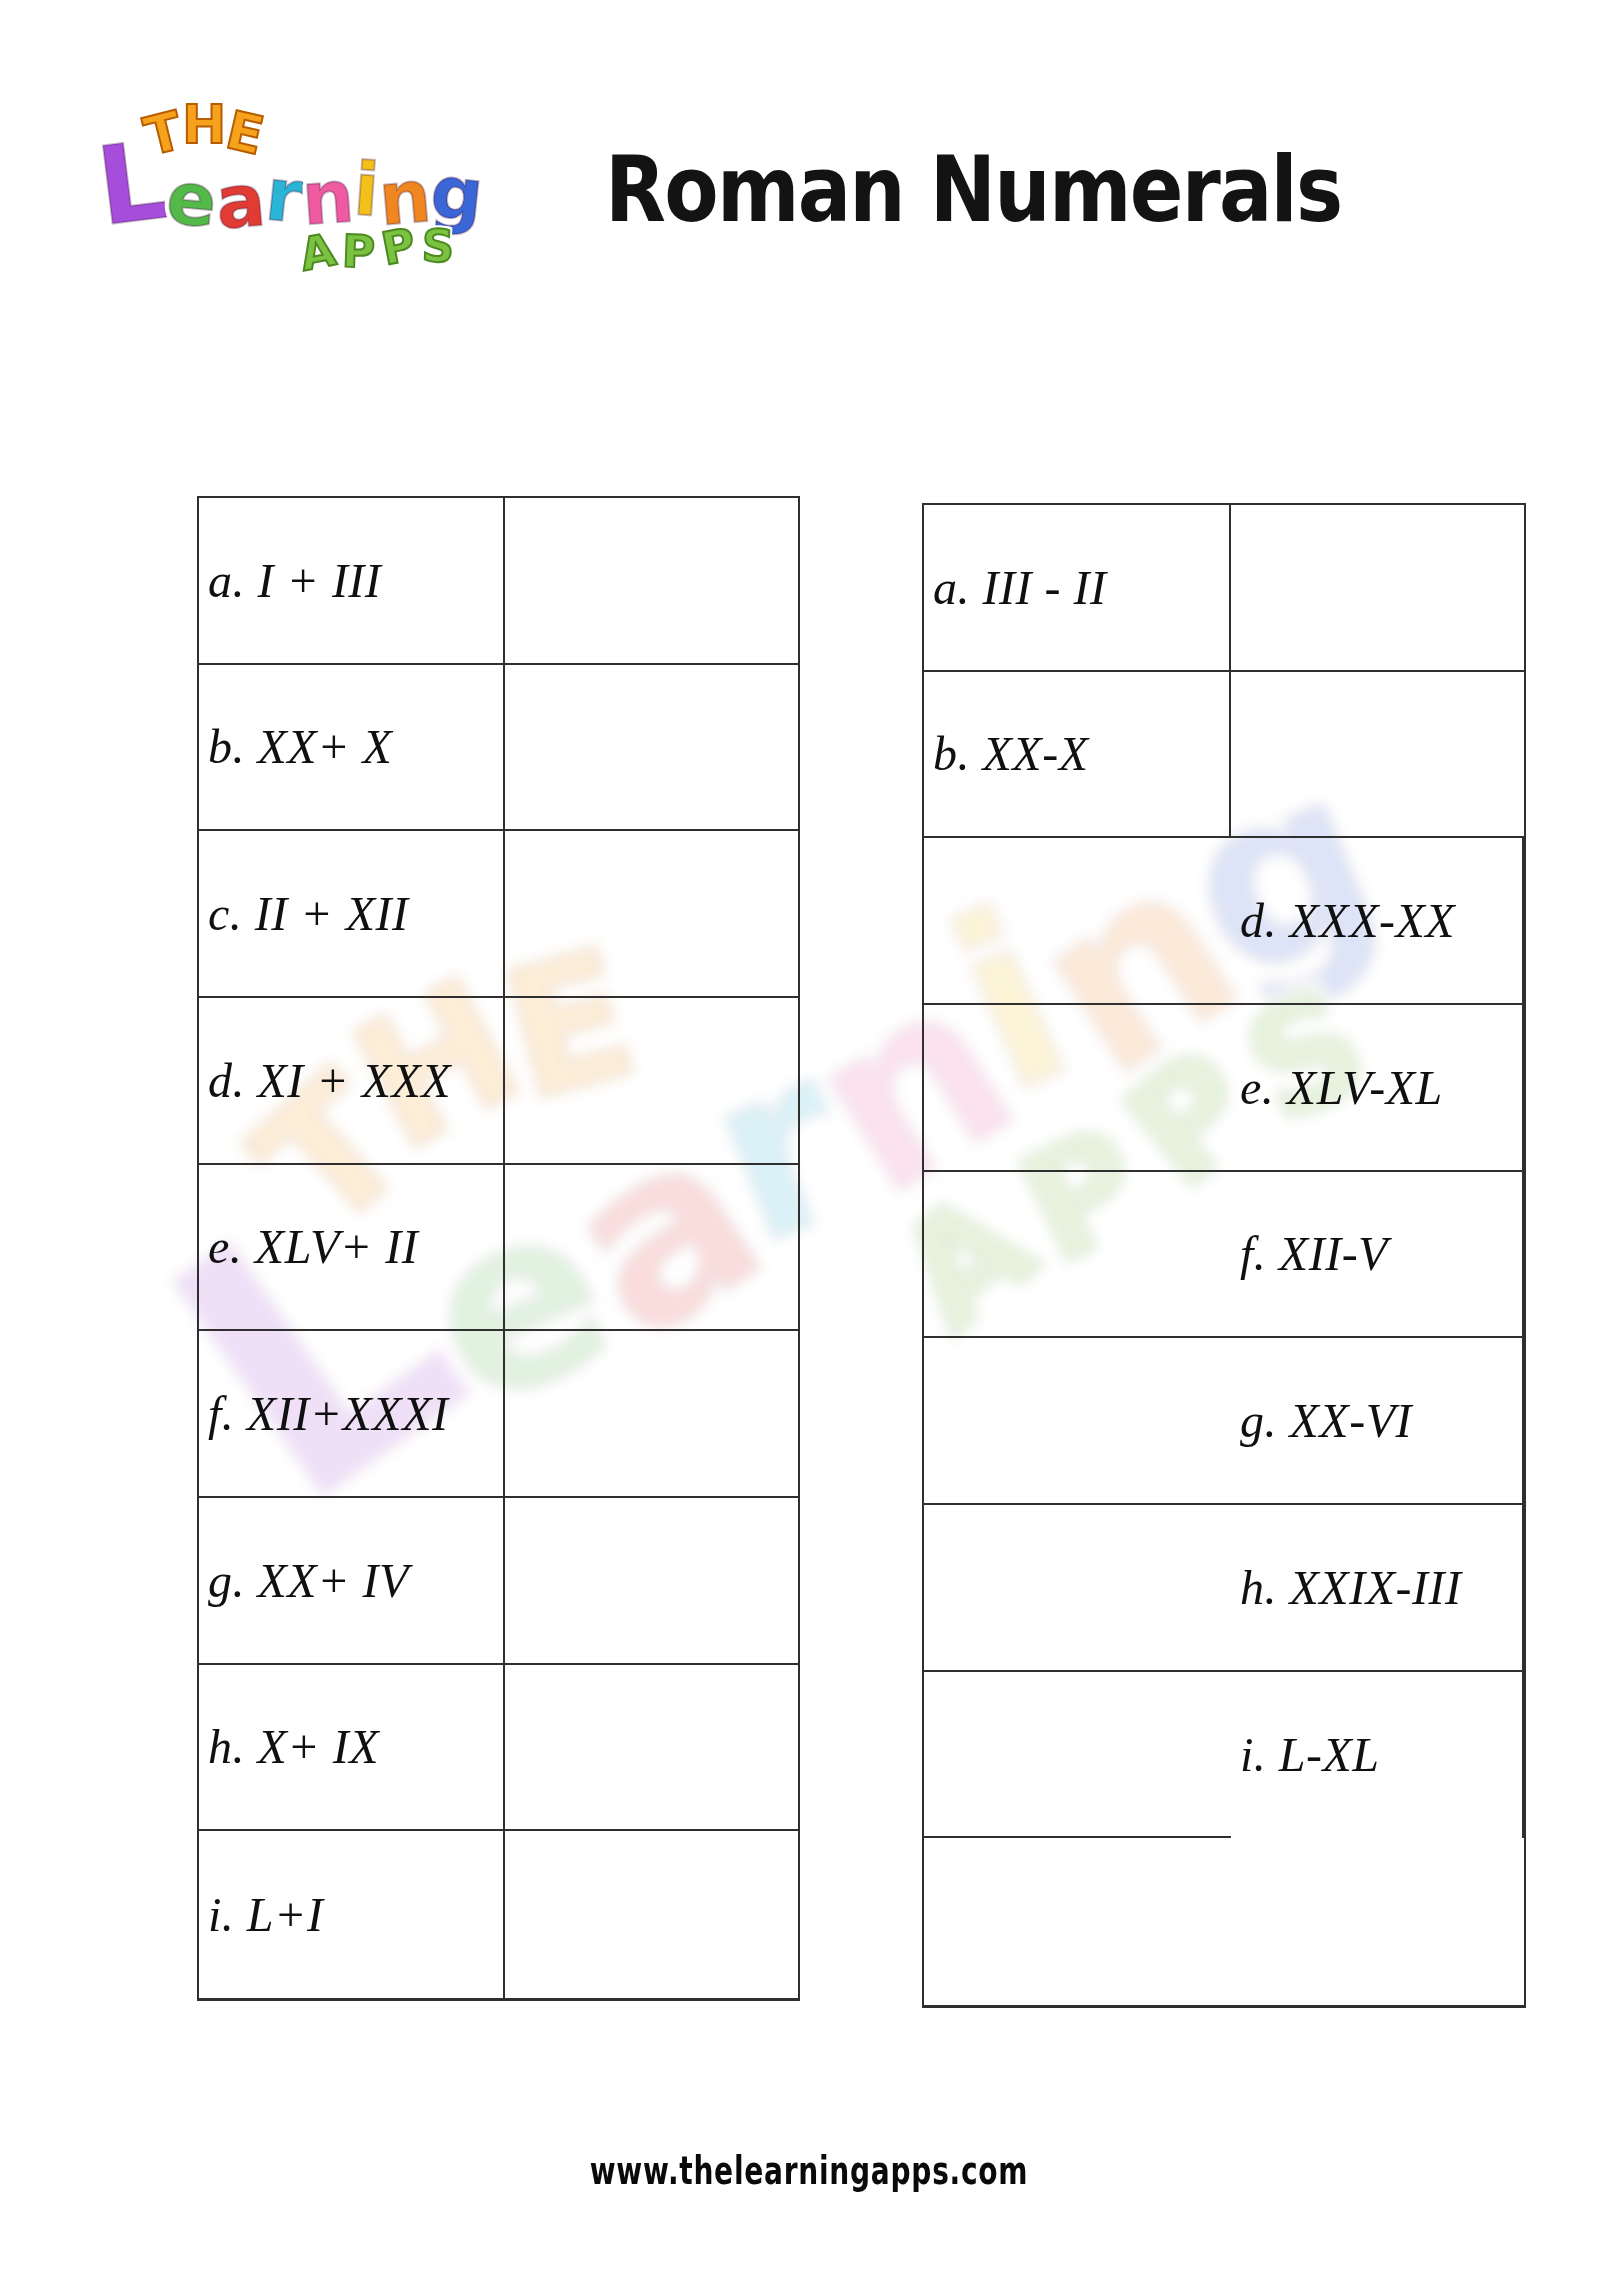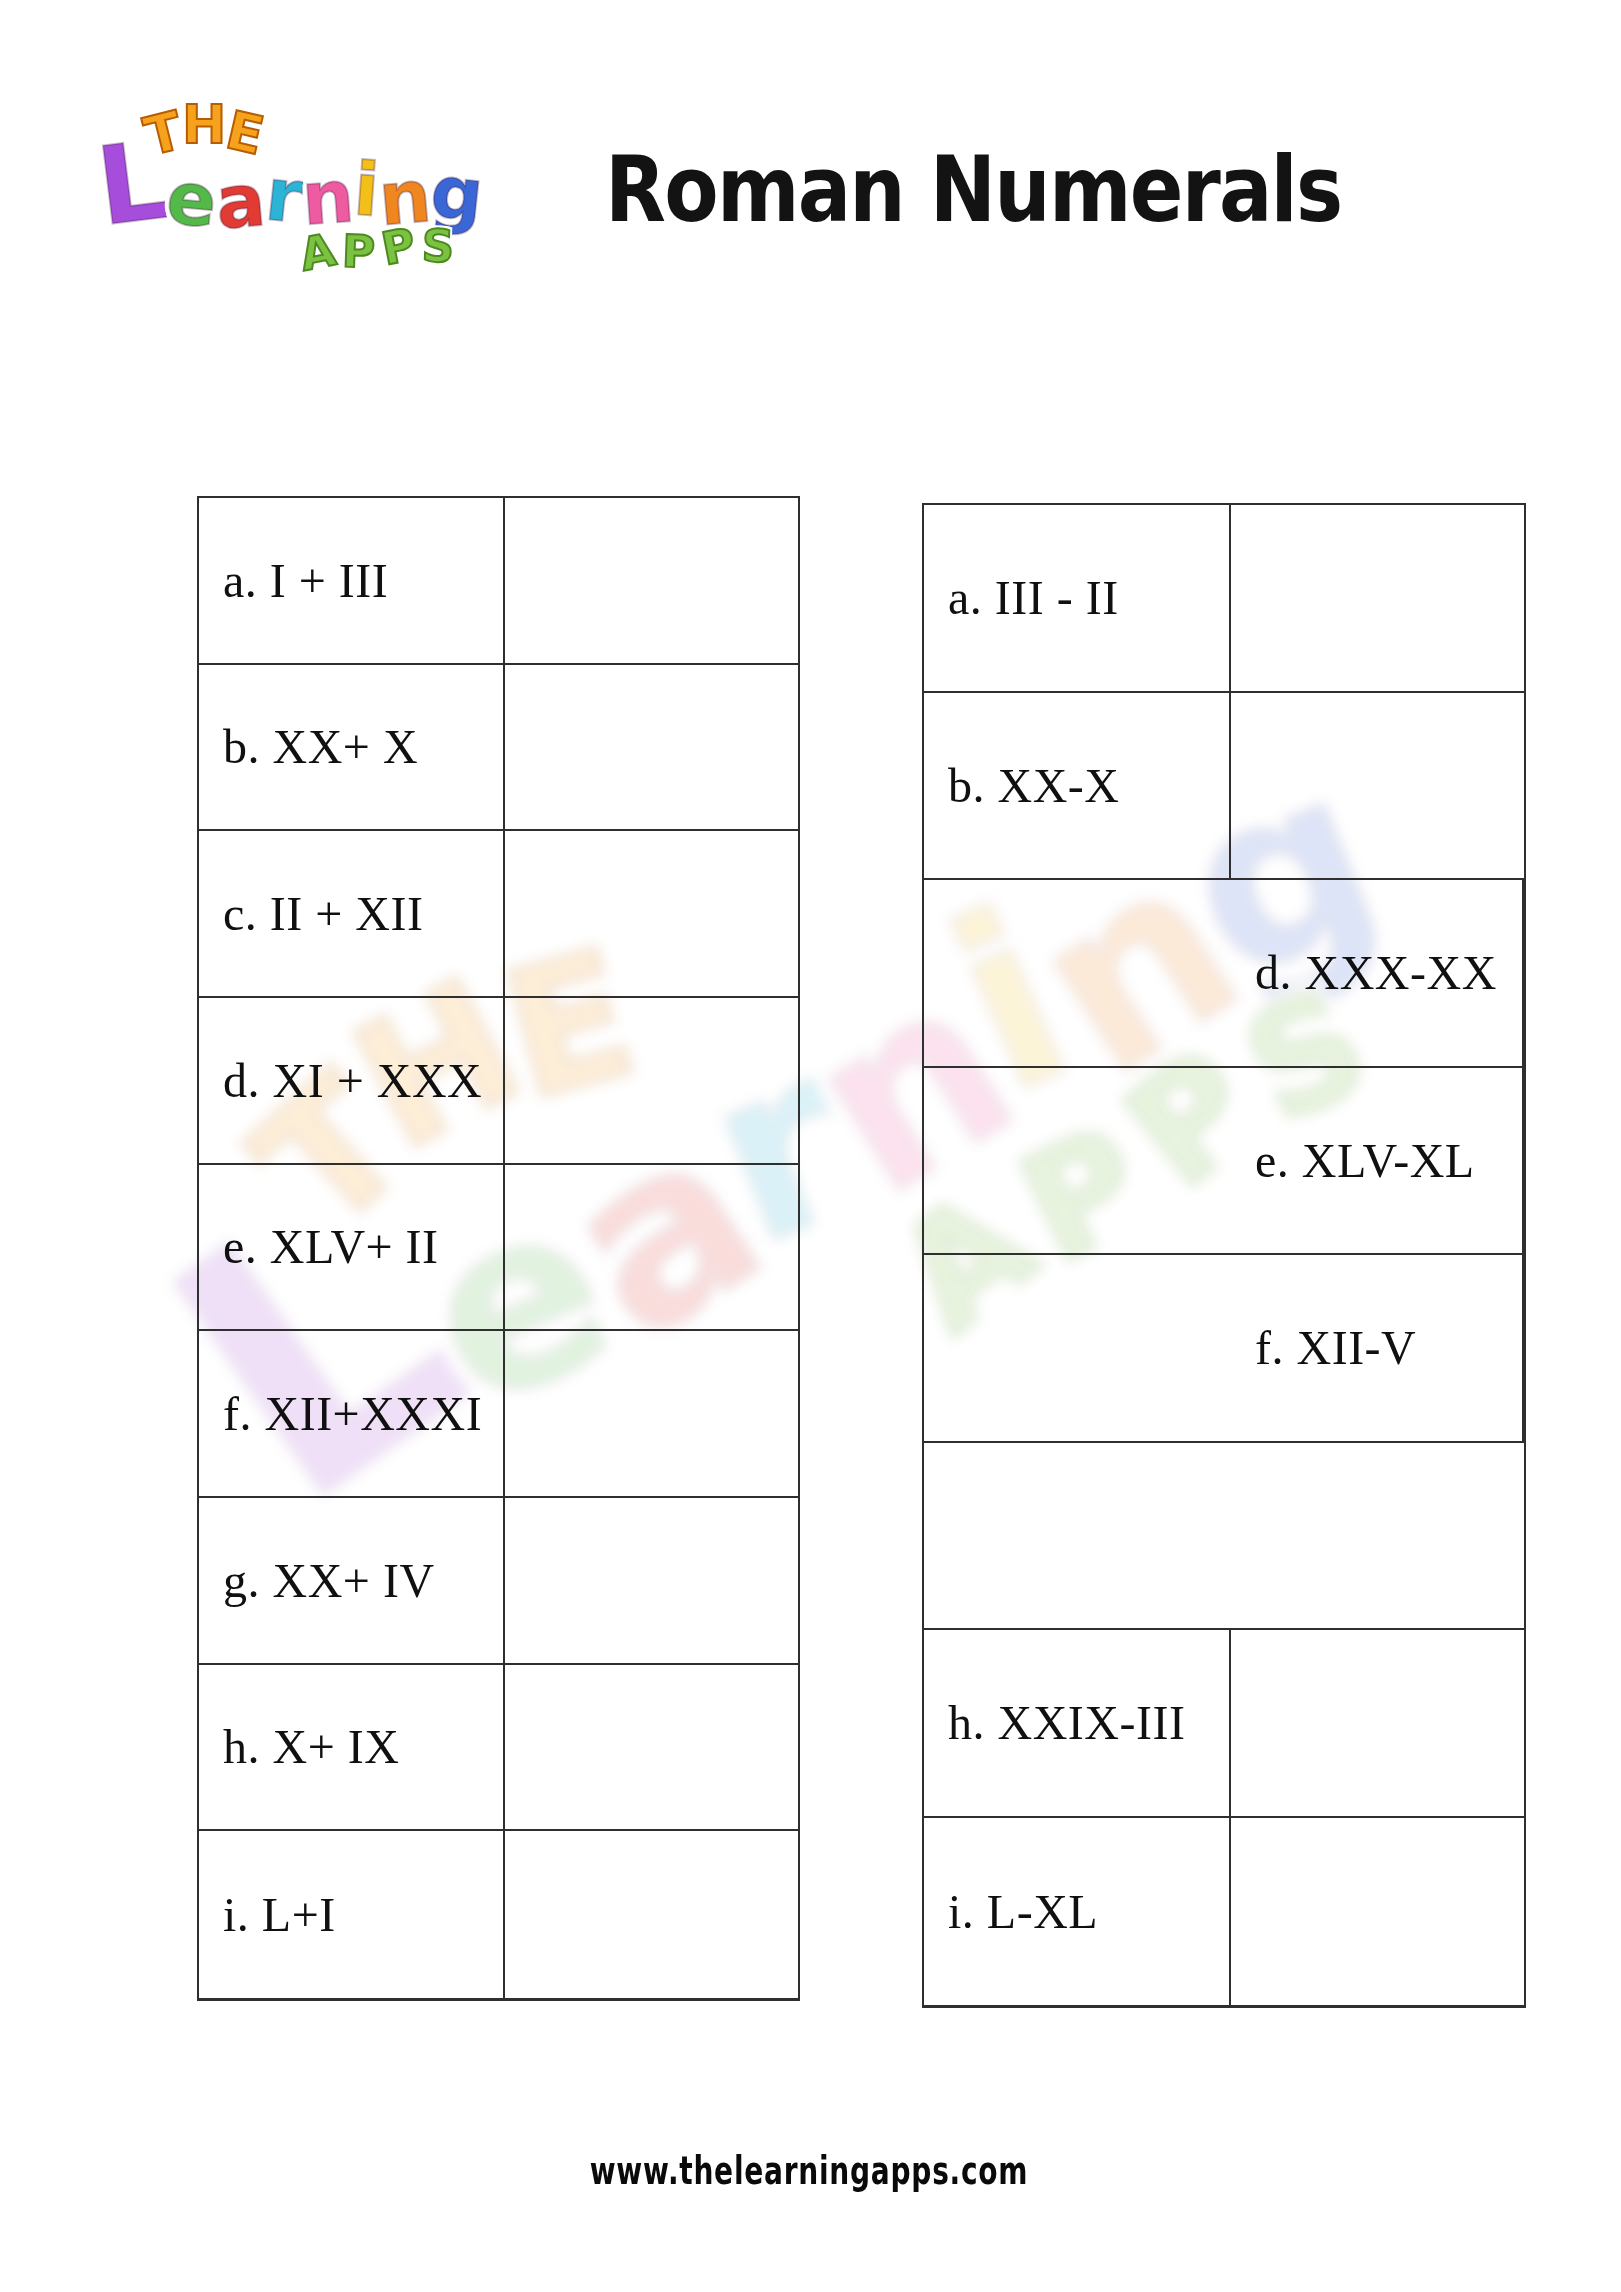--- a/index.html
+++ b/index.html
@@ -50,21 +50,21 @@
     font-size:51px;color:#101010;white-space:nowrap;}
 
   
   .qtable{position:absolute;z-index:1;display:grid;grid-auto-rows:1fr;
     border:2px solid #2f2f2f;border-bottom-width:3.9px;background:transparent;}
   #left-table{left:197px;top:496px;width:599px;height:1500px;grid-template-columns:306px 1fr;}
   #right-table{left:910px;top:503px;width:600px;height:1500px;grid-template-columns:307px 1fr;margin-left:12px;}
   .cell{border-bottom:2px solid #2f2f2f;}
   .cell.last{border-bottom:none;}
   .cell.expr{border-right:2px solid #2f2f2f;display:flex;align-items:center;
-    padding-left:24px;font-size:48px;letter-spacing:0.5px;color:#101010;}
+    padding-left:9px;font-size:48px;letter-spacing:0.5px;color:#101010;font-style:italic;}
   .cell.answer{background:transparent;}
 
   
   #footer{position:absolute;left:809px;top:2148px;z-index:2;
     font-family:"DejaVu Sans",sans-serif;font-weight:bold;font-size:39px;
     letter-spacing:1px;color:#0a0a0a;transform:translateX(-50%) scaleX(.72);white-space:nowrap;}
 </style>
 </head>
 <body>
 
@@ -109,20 +109,21 @@
       <div class="cell answer"></div>
       <div class="cell expr">b. XX-X</div>
       <div class="cell answer"></div>
       <div class="cell answer"></div>
       <div class="cell expr">d. XXX-XX</div>
       <div class="cell answer"></div>
       <div class="cell expr">e. XLV-XL</div>
       <div class="cell answer"></div>
       <div class="cell expr">f. XII-V</div>
       <div class="cell answer"></div>
+      <div class="cell expr">g. XX-VI</div>
       <div class="cell answer"></div>
       <div class="cell expr">h. XXIX-III</div>
       <div class="cell answer"></div>
       <div class="cell expr last">i. L-XL</div>
       <div class="cell answer last"></div>
     </div>
 
   <div id="footer">www.thelearningapps.com</div>
 
 </div>

